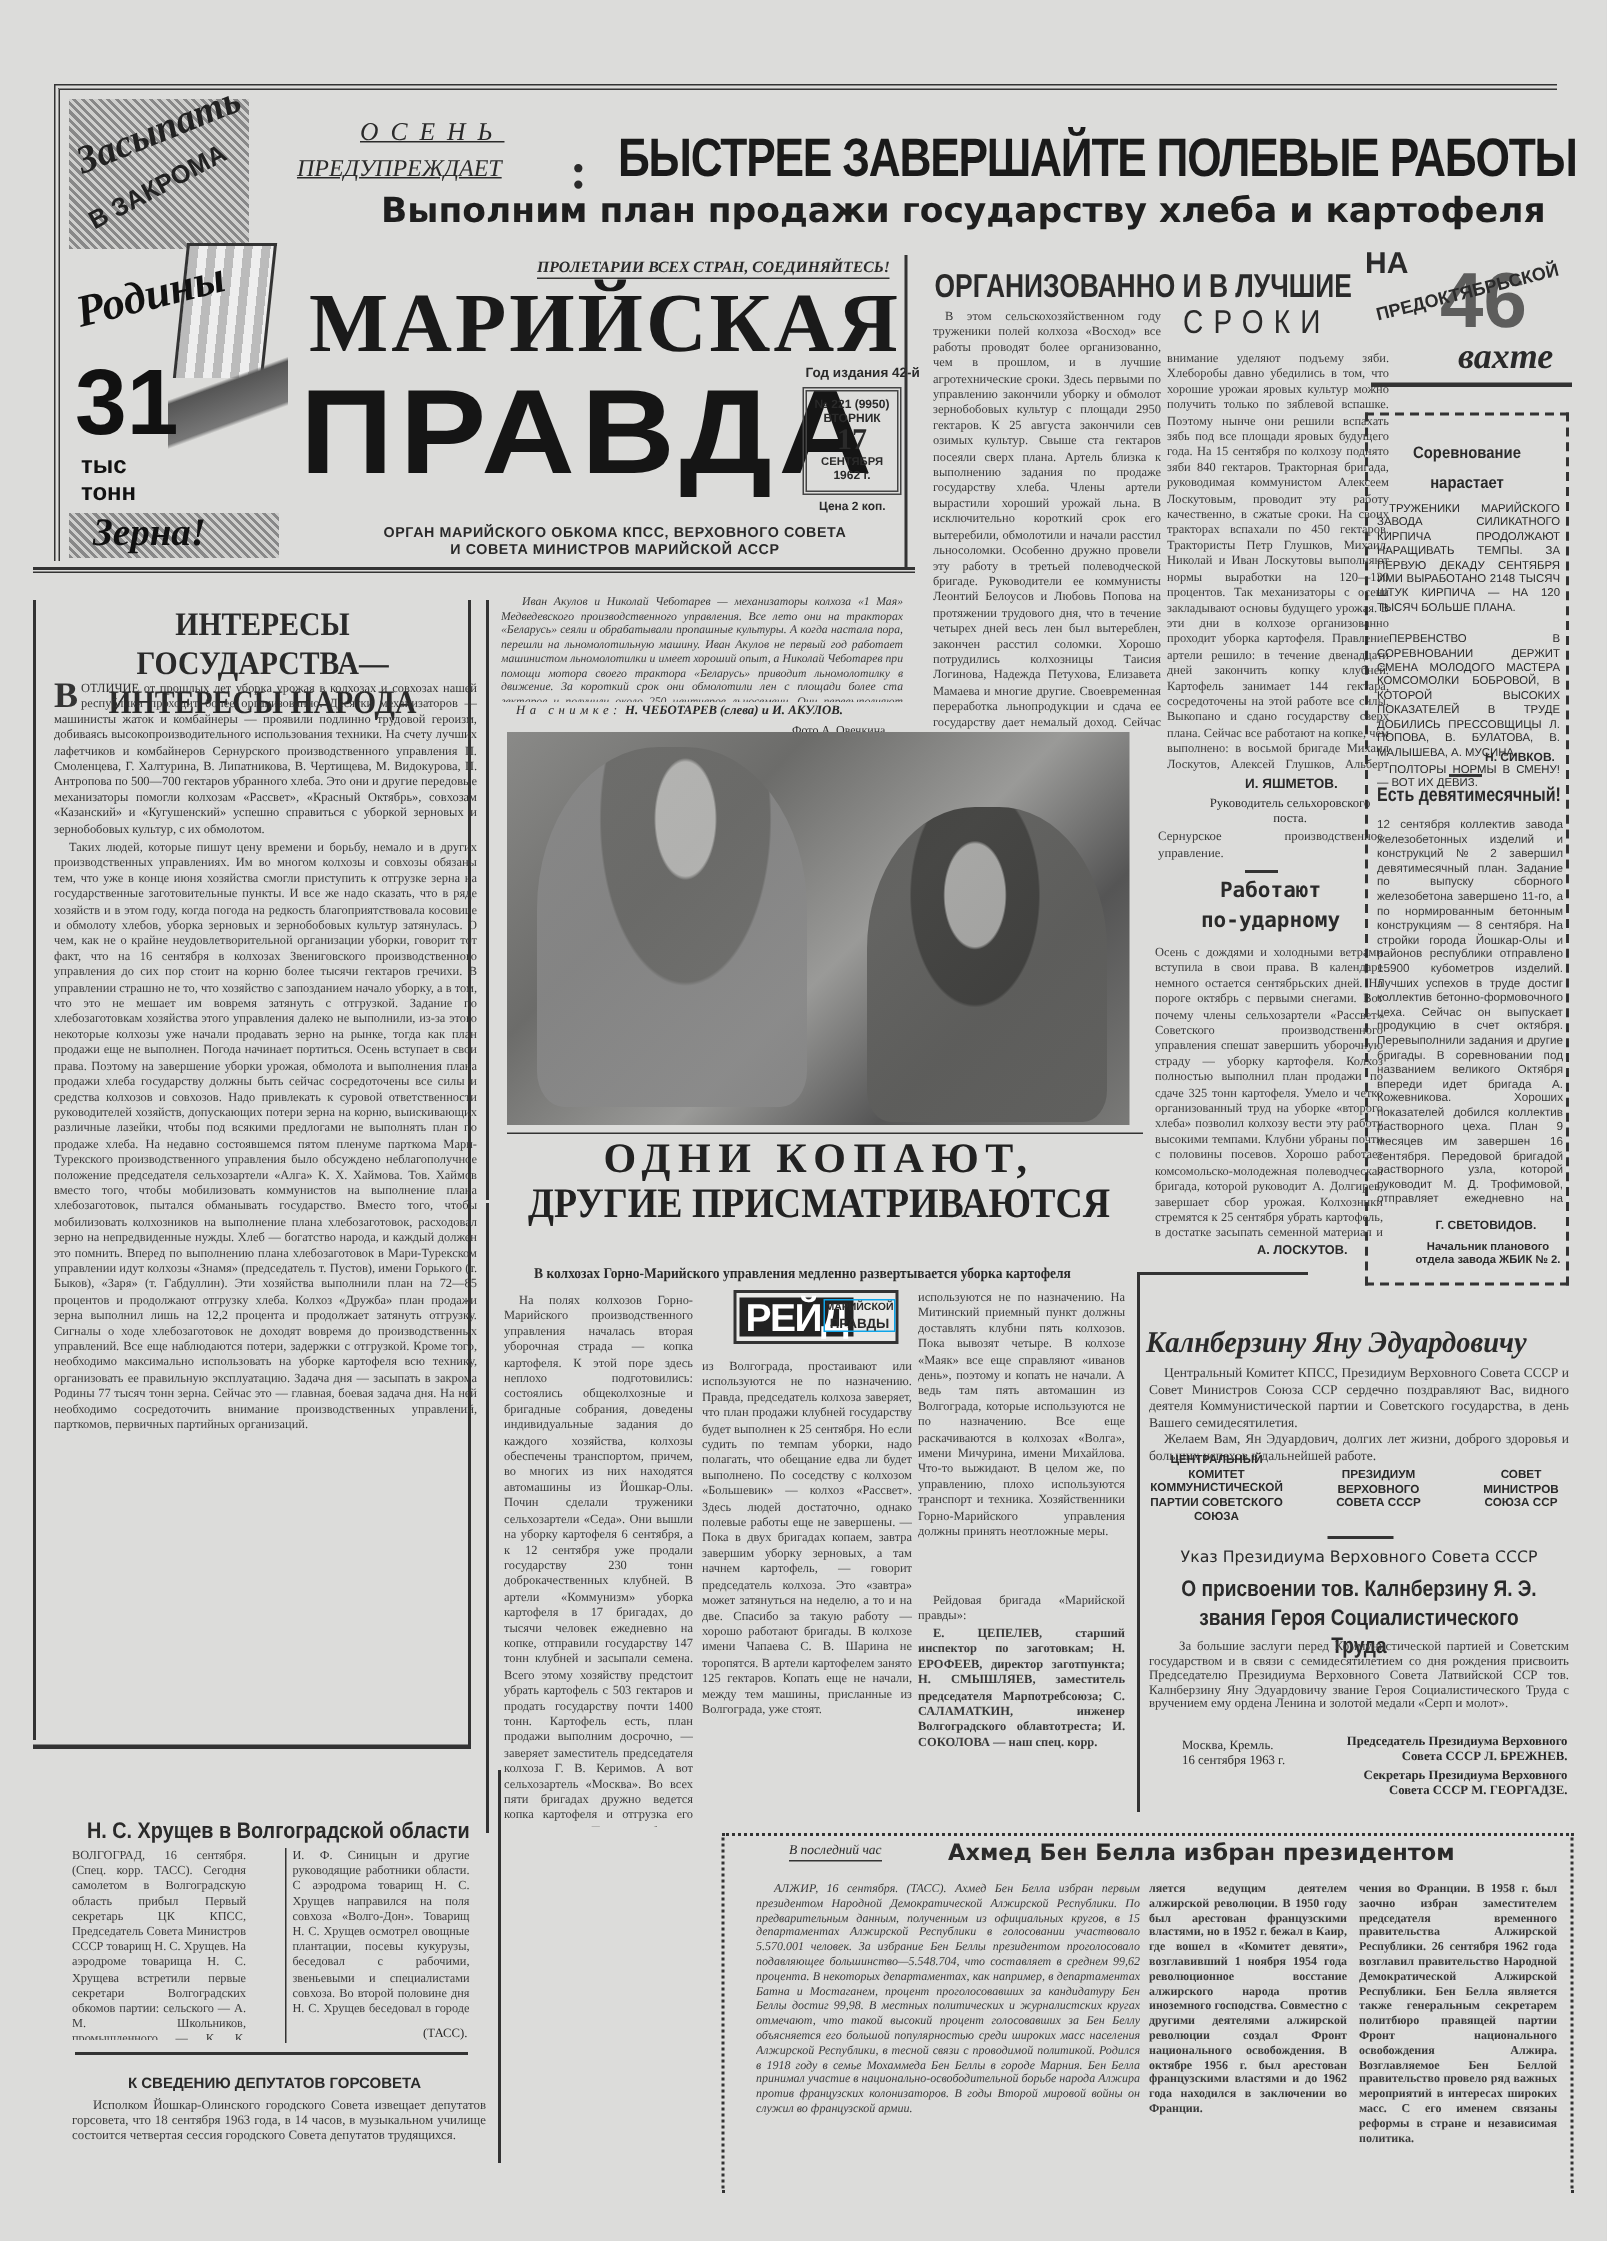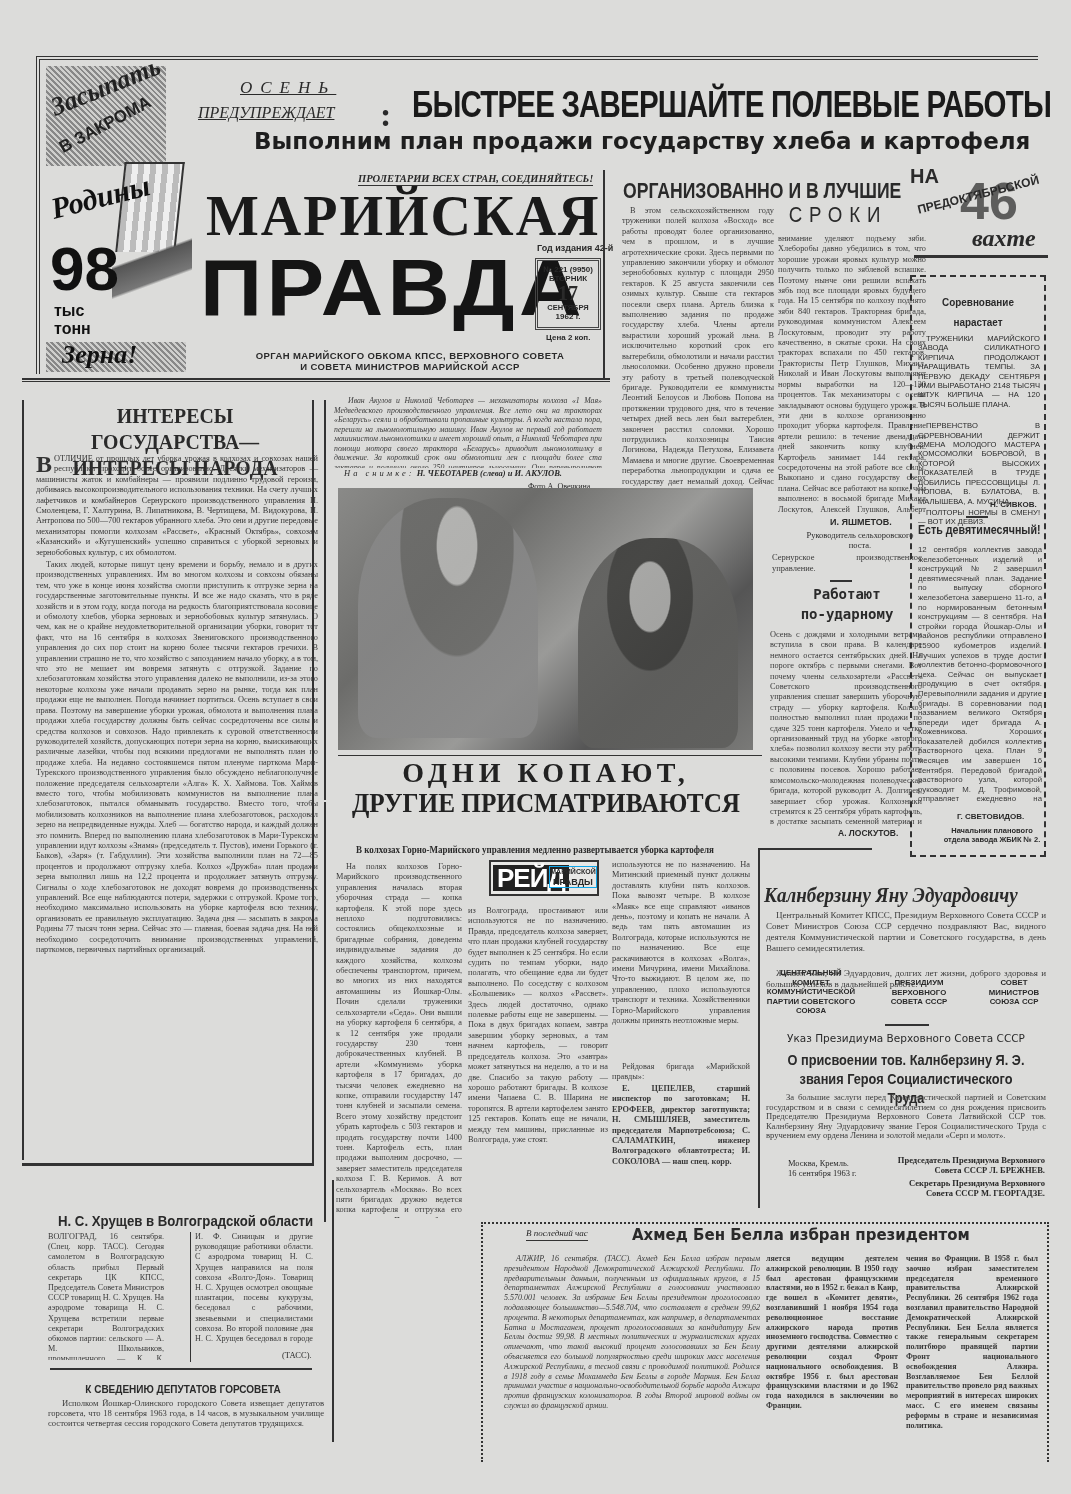--- a/index.html
+++ b/index.html
@@ -23,21 +23,21 @@
 
   <div class="abs" style="left:36px;top:56px;width:1002px;height:318px;border-top:4px double #333;border-left:4px double #333;"></div>
 
   <div class="abs" style="left:42px;top:62px;width:150px;height:310px;overflow:hidden;">
     <div class="abs" style="left:4px;top:4px;width:120px;height:100px;background:repeating-linear-gradient(45deg,#888 0 2px,#cfcfcd 2px 4px);"></div>
     <div class="abs sub-ital bold" style="left:6px;top:10px;font-size:26px;transform:rotate(-22deg);color:#222;">Засыпать</div>
     <div class="abs cond" style="left:14px;top:78px;font-size:17px;transform:rotate(-28deg);color:#222;">В ЗАКРОМА</div>
     <div class="abs" style="left:78px;top:100px;width:60px;height:90px;border:2px solid #333;border-bottom:none;background:repeating-linear-gradient(90deg,#bbb 0 6px,#eee 6px 12px);transform:skewX(-6deg);"></div>
     <div class="abs sub-ital bold" style="left:8px;top:118px;font-size:30px;transform:rotate(-14deg);color:#111;">Родины</div>
     <div class="abs" style="left:70px;top:160px;width:80px;height:120px;background:linear-gradient(160deg,transparent 30%,#555 32%,#777 50%,transparent 52%);"></div>
-    <div class="abs cond" style="left:8px;top:176px;font-size:62px;color:#111;line-height:62px;">98</div>
+    <div class="abs cond" style="left:8px;top:176px;font-size:62px;color:#111;line-height:62px;">31</div>
     <div class="abs cond" style="left:12px;top:240px;font-size:16px;color:#111;">тыс</div>
     <div class="abs cond" style="left:12px;top:258px;font-size:16px;color:#111;">тонн</div>
     <div class="abs" style="left:4px;top:280px;width:140px;height:30px;background:repeating-linear-gradient(45deg,#888 0 2px,#cfcfcd 2px 4px);"></div>
     <div class="abs sub-ital bold" style="left:20px;top:278px;font-size:26px;color:#111;">Зерна!</div>
   </div>
 
   <div class="abs sub-ital" style="left:240px;top:78px;font-size:17px;letter-spacing:8px;text-decoration:underline;">ОСЕНЬ</div>
   <div class="abs sub-ital" style="left:198px;top:104px;font-size:16px;text-decoration:underline;">ПРЕДУПРЕЖДАЕТ</div>
   <div class="abs" style="left:380px;top:96px;font-size:34px;font-weight:bold;">:</div>
   <div class="abs cond" style="left:412px;top:84px;font-size:36px;letter-spacing:-1px;transform:scaleX(0.82);white-space:nowrap;color:#1a1a1a;">БЫСТРЕЕ ЗАВЕРШАЙТЕ ПОЛЕВЫЕ РАБОТЫ</div>
@@ -150,21 +150,21 @@
   <div class="abs txt" style="left:468px;top:906px;width:140px;height:312px;font-size:8.3px;line-height:10.4px;">из Волгограда, простаивают или используются не по назначению. Правда, председатель колхоза заверяет, что план продажи клубней государству будет выполнен к 25 сентября. Но если судить по темпам уборки, надо полагать, что обещание едва ли будет выполнено. По соседству с колхозом «Большевик» — колхоз «Рассвет». Здесь людей достаточно, однако полевые работы еще не завершены. — Пока в двух бригадах копаем, завтра завершим уборку зерновых, а там начнем картофель, — говорит председатель колхоза. Это «завтра» может затянуться на неделю, а то и на две. Спасибо за такую работу — хорошо работают бригады. В колхозе имени Чапаева С. В. Шарина не торопятся. В артели картофелем занято 125 гектаров. Копать еще не начали, между тем машины, присланные из Волгограда, уже стоят.</div>
 
   <div class="abs txt" style="left:612px;top:860px;width:138px;height:200px;font-size:8.3px;line-height:10.4px;">используются не по назначению. На Митинский приемный пункт должны доставлять клубни пять колхозов. Пока вывозят четыре. В колхозе «Маяк» все еще справляют «иванов день», поэтому и копать не начали. А ведь там пять автомашин из Волгограда, которые используются не по назначению. Все еще раскачиваются в колхозах «Волга», имени Мичурина, имени Михайлова. Что-то выжидают. В целом же, по управлению, плохо используются транспорт и техника. Хозяйственники Горно-Марийского управления должны принять неотложные меры.</div>
   <div class="abs txt" style="left:612px;top:1062px;width:138px;font-size:8.3px;line-height:10.4px;text-indent:10px;">Рейдовая бригада «Марийской правды»:</div>
   <div class="abs txt" style="left:612px;top:1084px;width:138px;height:118px;font-size:8.3px;line-height:10.4px;font-weight:bold;text-indent:10px;">Е. ЦЕПЕЛЕВ, старший инспектор по заготовкам; Н. ЕРОФЕЕВ, директор заготпункта; Н. СМЫШЛЯЕВ, заместитель председателя Марпотребсоюза; С. САЛАМАТКИН, инженер Волгоградского облавтотреста; И. СОКОЛОВА — наш спец. корр.</div>
 
   <div class="abs" style="left:760px;top:848px;width:112px;height:2px;background:#333;"></div>
   <div class="vrule" style="left:758px;top:848px;height:360px;"></div>
   <div class="abs sub-ital bold" style="left:764px;top:884px;font-size:20px;white-space:nowrap;transform:scaleX(0.95);transform-origin:left top;">Калнберзину Яну Эдуардовичу</div>
   <div class="abs txt" style="left:766px;top:910px;width:280px;font-size:9px;line-height:11px;">
-    <p style="margin-bottom:14px;">Центральный Комитет КПСС, Президиум Верховного Совета СССР и Совет Министров Союза ССР сердечно поздравляют Вас, видного деятеля Коммунистической партии и Советского государства, в день Вашего семидесятилетия.</p>
+    <p style="margin-bottom:0;">Центральный Комитет КПСС, Президиум Верховного Совета СССР и Совет Министров Союза ССР сердечно поздравляют Вас, видного деятеля Коммунистической партии и Советского государства, в день Вашего семидесятилетия.</p>
     <p>Желаем Вам, Ян Эдуардович, долгих лет жизни, доброго здоровья и больших успехов в дальнейшей работе.</p>
   </div>
   <div class="abs" style="left:766px;top:968px;width:280px;display:flex;justify-content:space-between;font-family:'Liberation Sans',sans-serif;font-weight:bold;font-size:7.8px;line-height:9.5px;text-align:center;">
     <div style="width:90px;">ЦЕНТРАЛЬНЫЙ КОМИТЕТ КОММУНИСТИЧЕСКОЙ ПАРТИИ СОВЕТСКОГО СОЮЗА</div>
     <div style="width:68px;margin-top:10px;">ПРЕЗИДИУМ ВЕРХОВНОГО СОВЕТА СССР</div>
     <div style="width:64px;margin-top:10px;">СОВЕТ МИНИСТРОВ СОЮЗА ССР</div>
   </div>
   <div class="abs" style="left:885px;top:1024px;width:44px;height:2px;background:#333;"></div>
 
   <div class="abs center" style="left:766px;top:1032px;width:280px;font-family:'DejaVu Sans',sans-serif;font-size:10.5px;">Указ Президиума Верховного Совета СССР</div>

